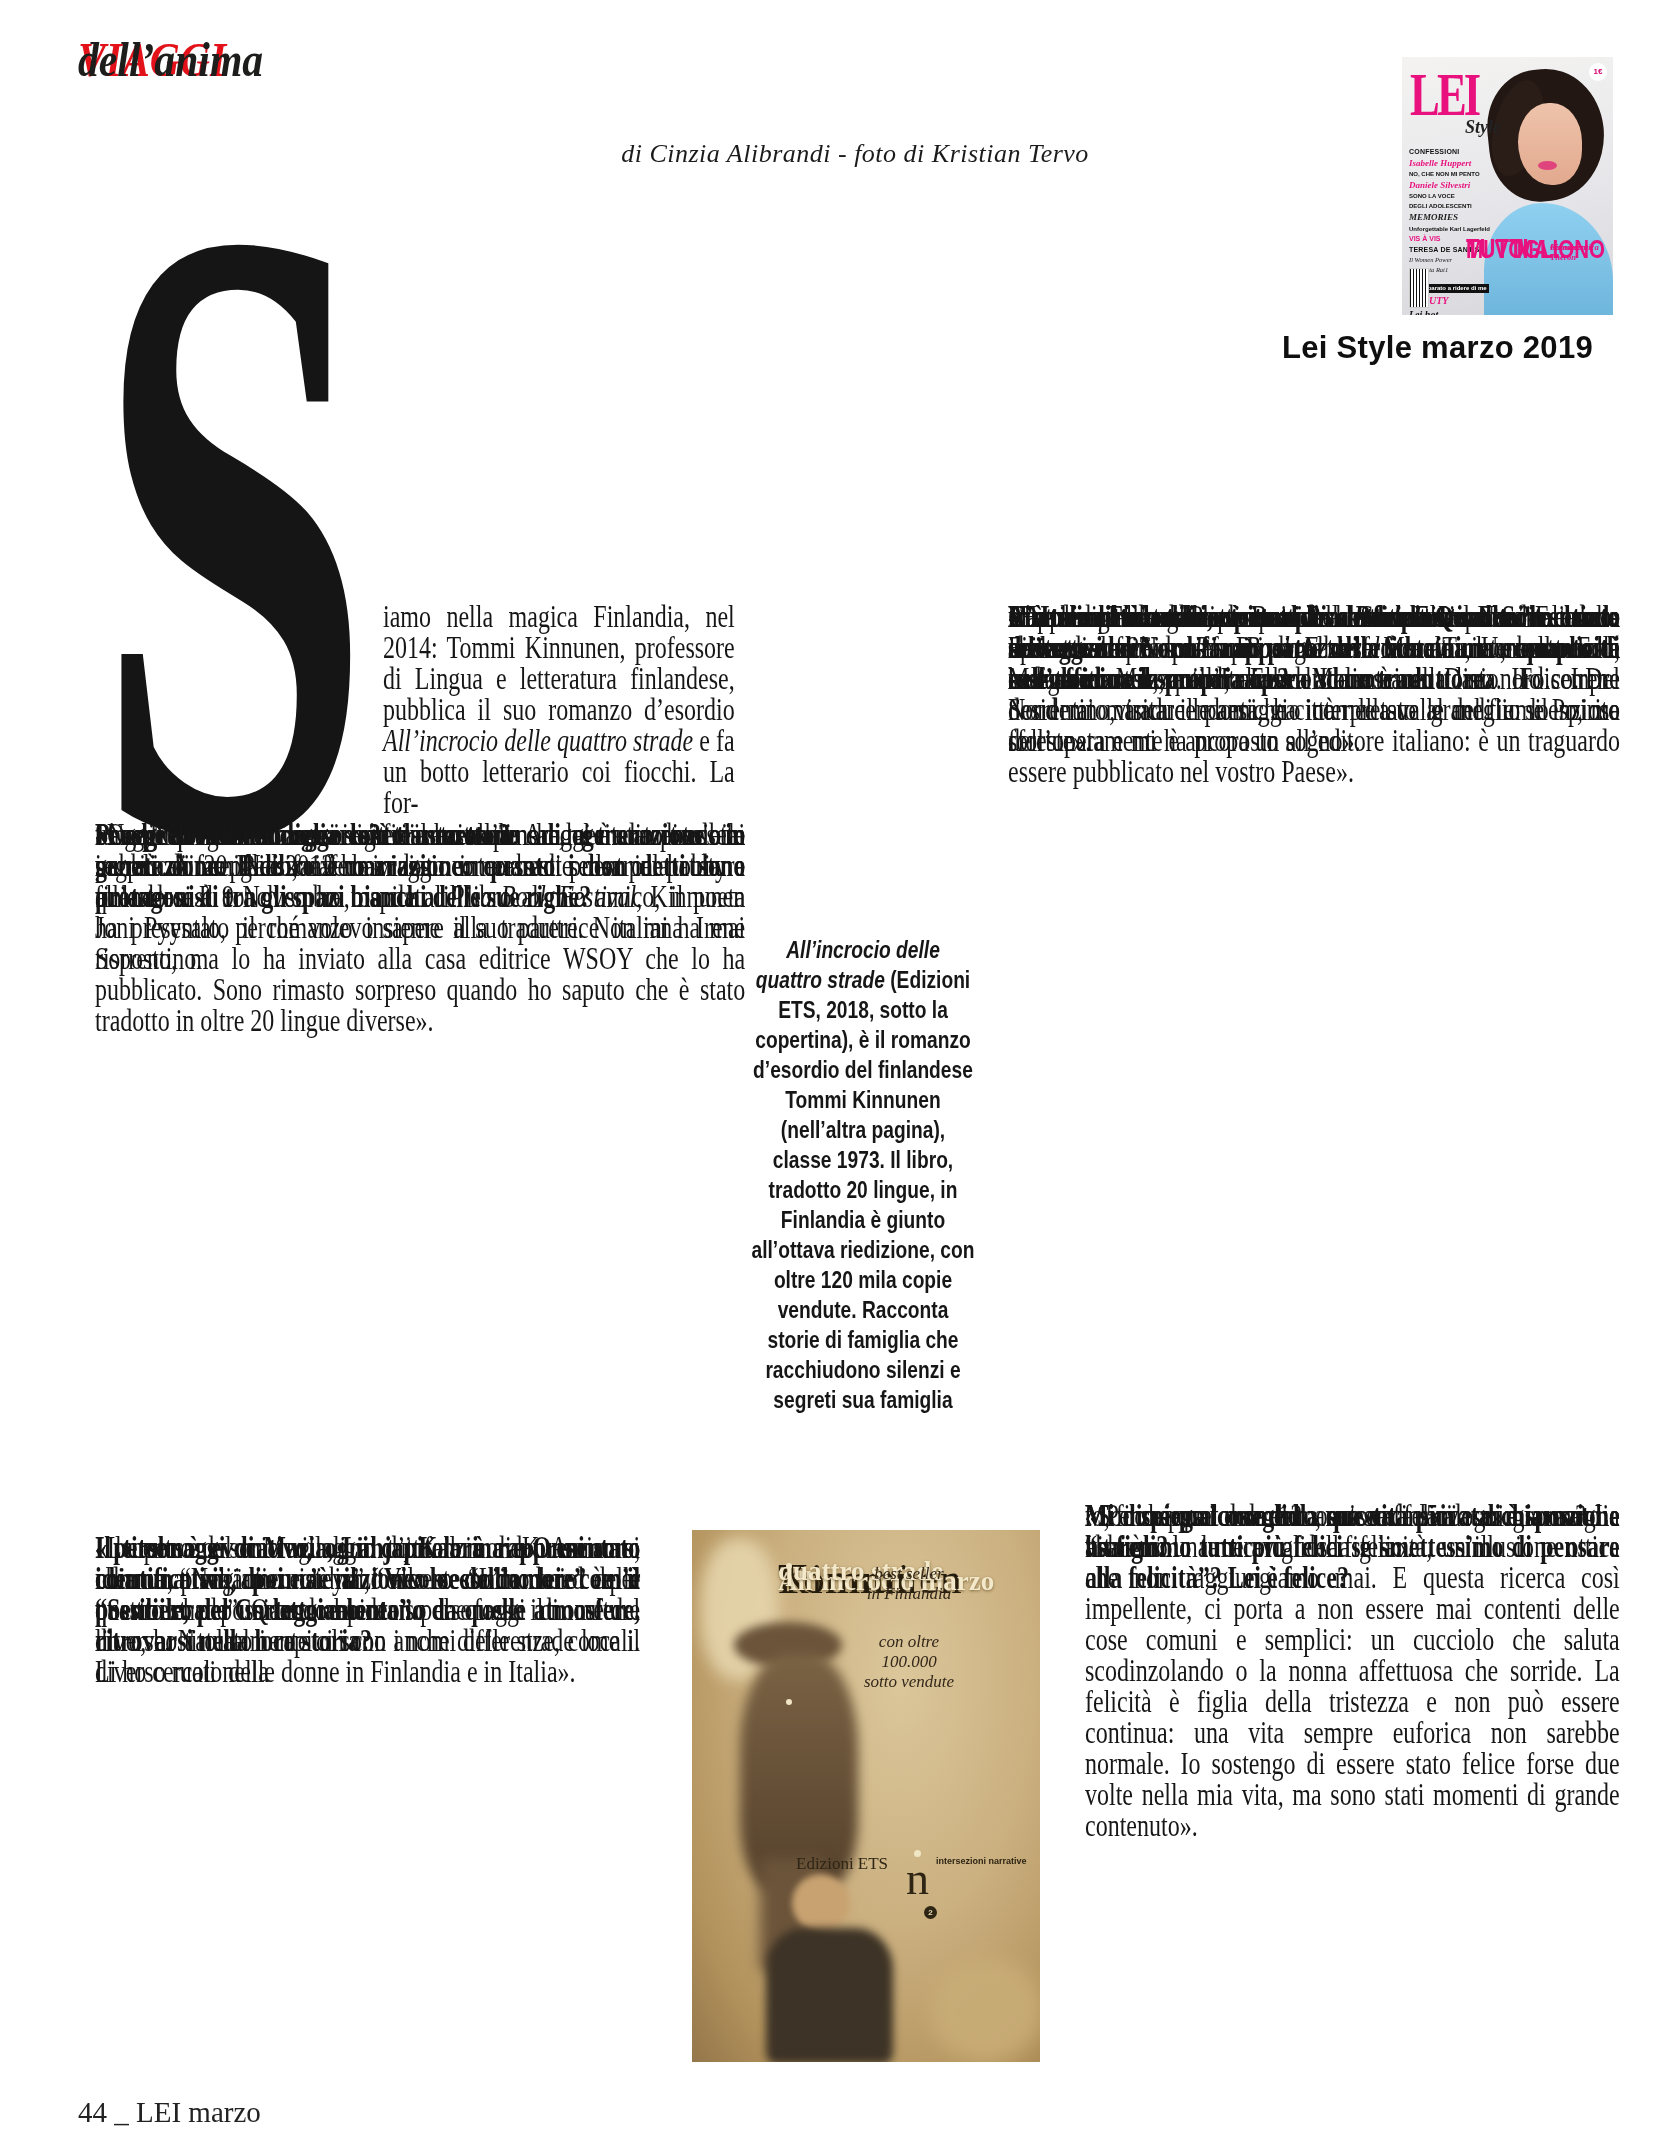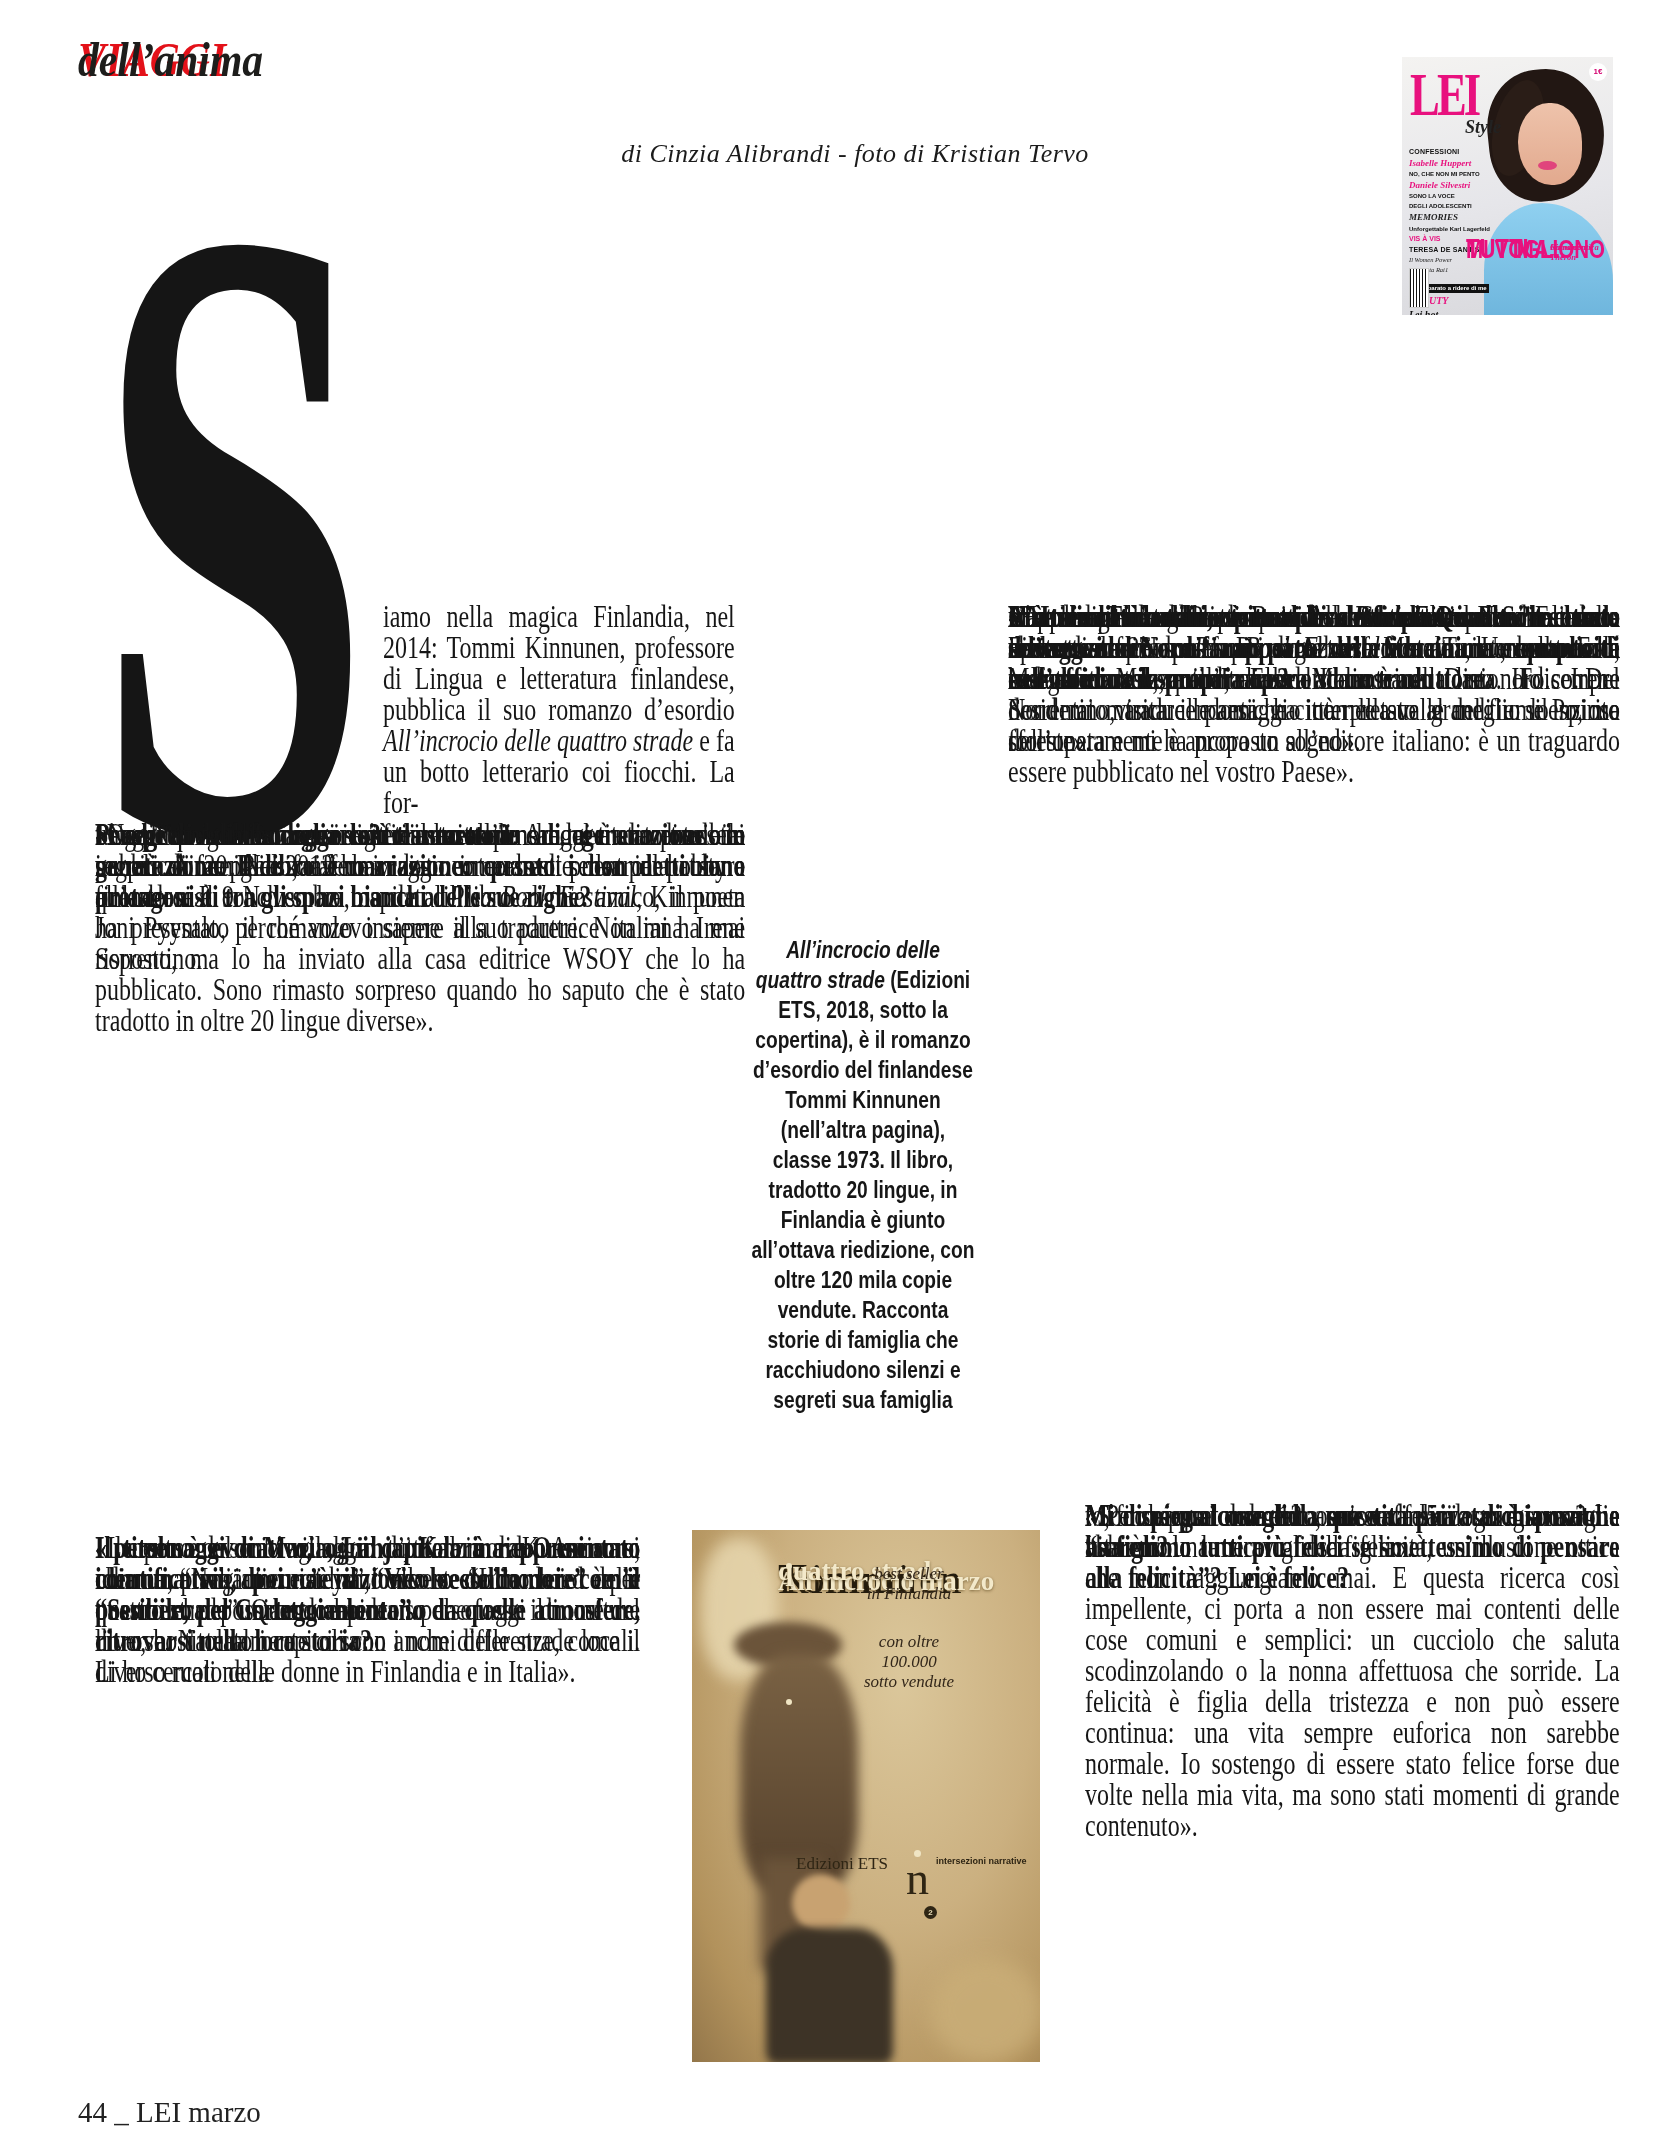--- a/index.html
+++ b/index.html
@@ -124,20 +124,21 @@
       <span class="t2">MI VOGLIONO</span>
       <span class="t3">MA...</span>
     </div>
     <div class="theron">
       <span>Camaleontica</span>
       <span>Kinnunen Theron</span>
     </div>
     <div class="barcode"></div>
   </div>
 
+  <div class="thumbcap">Lei Style marzo 2019</div>
 
   <div class="dropcap">S</div>
 
   <div id="openingBlock" class="txt">
       <div class="para"><span style="position: relative;">iamo nella magica Finlandia, nel 2014: Tommi Kinnunen, professore di Lingua e letteratura finlandese, pubblica il suo romanzo d’esordio </span><i style="position: relative;">All’incrocio delle quattro strade</i><span style="position: relative;"> e fa un botto letterario coi fiocchi. La for-</span></div>
     </div>
   <div id="leftA" class="txt">
       <div class="para"><span style="position: relative;">tuna di quel libro varca i confini nazionali. A oggi è stato tradotto in più di 20 Paesi, affermandosi come best seller in patria e all’estero. Il 9 Novembre, ospite al </span><i style="position: relative;">Pisa Book Festival</i><span style="position: relative;">, Kinnunen ha presentato il romanzo insieme alla traduttrice italiana Irene Sorrentino.</span></div>
       <div class="para q"><span style="position: relative;">Si aspettava un successo così clamoroso?</span></div>
       <div class="para"><span style="position: relative;">«No. Non ho nemmeno scritto il testo pensando a una possibile pubblicazione. Nel 2012 ho iniziato un corso di prosa per hobby e quando si è concluso ho mandato il libro al mio amico, il poeta Joni Pyysalo, perché volevo sapere il suo parere. Non mi ha mai risposto, ma lo ha inviato alla casa editrice WSOY che lo ha pubblicato. Sono rimasto sorpreso quando ho saputo che è stato tradotto in oltre 20 lingue diverse».</span></div>

